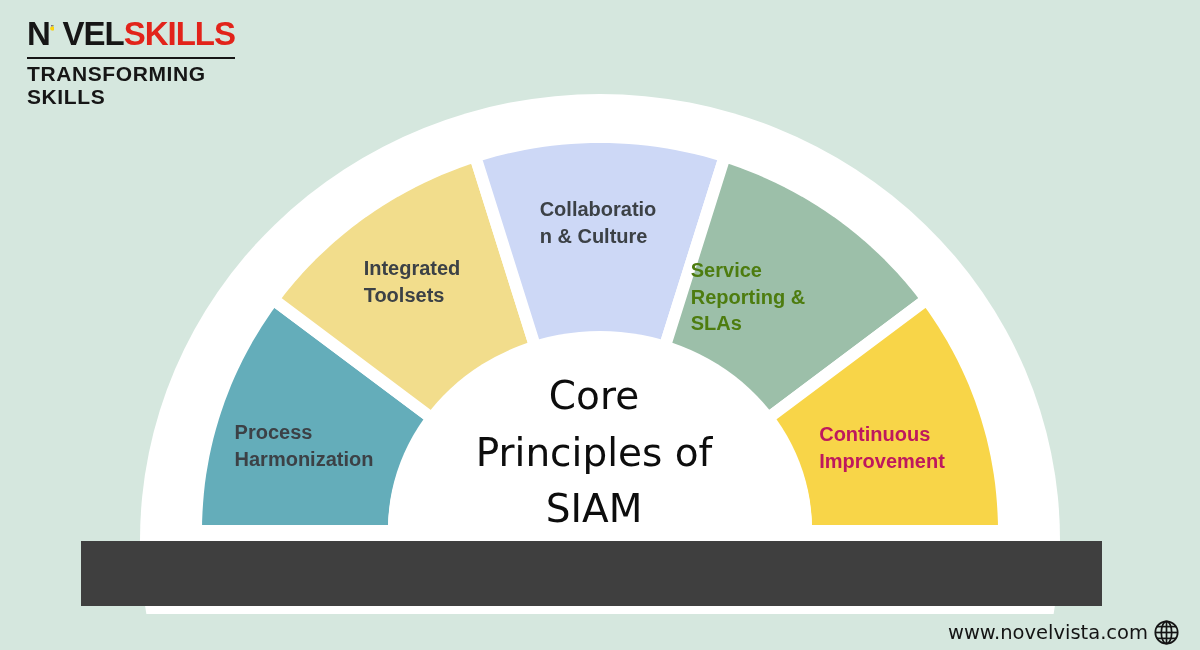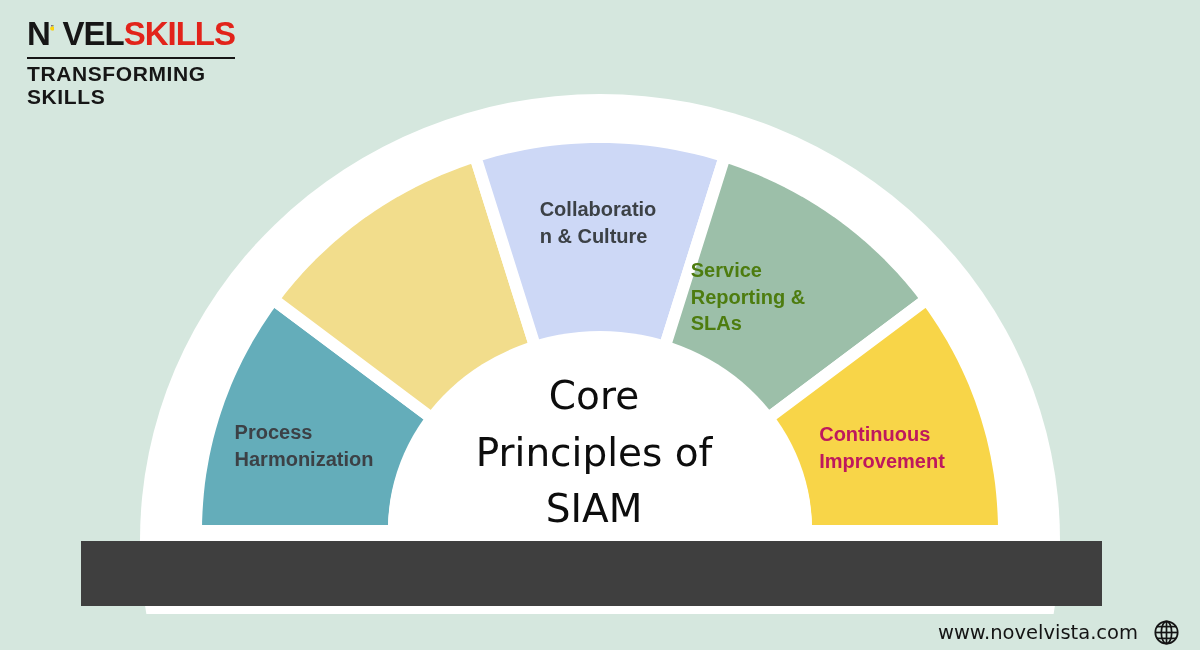--- a/index.html
+++ b/index.html
@@ -32,21 +32,21 @@
     position:absolute;z-index:2;left:594px;top:453px;transform:translate(-50%,-50%);
     font-family:"DejaVu Sans","Liberation Sans",sans-serif;font-weight:normal;
     font-size:39px;line-height:1.45;text-align:center;white-space:pre-line;
   }
   
   .bottom-bar{
     position:absolute;z-index:3;left:81px;top:541px;width:1021px;height:65px;
   }
   .website{
     position:absolute;z-index:4;right:20px;top:617px;height:30px;
-    display:flex;align-items:center;gap:15px;
+    display:flex;align-items:center;gap:5px;
     font-family:"DejaVu Sans","Liberation Sans",sans-serif;
     font-size:19.5px;font-weight:normal;
   }
 </style>
 </head>
 <body>
 
 <div class="canvas" style="background: rgb(213, 231, 222);">
 
   <div class="logo">
@@ -79,20 +79,22 @@
           <path d="M475.2,156.3L484.5,153.5L493.9,150.8L503.3,148.4L512.8,146.3L522.4,144.3L532.0,142.6L541.6,141.1L551.3,139.9L561.0,138.8L570.7,138.0L580.5,137.5L590.2,137.1L600.0,137.0L609.8,137.1L619.5,137.5L629.3,138.0L639.0,138.8L648.7,139.9L658.4,141.1L668.0,142.6L677.6,144.3L687.2,146.3L696.7,148.4L706.1,150.8L715.5,153.5L724.8,156.3L663.7,350.3L658.9,348.9L654.1,347.7L649.3,346.5L644.5,345.5L639.6,344.5L634.7,343.7L629.8,343.0L624.8,342.4L619.9,341.9L614.9,341.5L610.0,341.2L605.0,341.1L600.0,341.0L595.0,341.1L590.0,341.2L585.1,341.5L580.1,341.9L575.2,342.4L570.2,343.0L565.3,343.7L560.4,344.5L555.5,345.5L550.7,346.5L545.9,347.7L541.1,348.9L536.3,350.3Z" fill="#cdd8f6" stroke="#ffffff" stroke-width="12" stroke-linejoin="round"></path>
           <path d="M724.8,156.3L734.1,159.3L743.3,162.6L752.3,166.1L761.3,169.8L770.2,173.7L779.0,177.8L787.7,182.1L796.3,186.7L804.8,191.4L813.2,196.3L821.4,201.4L829.5,206.7L837.5,212.2L845.3,217.9L853.0,223.8L860.5,229.9L867.9,236.1L875.1,242.5L882.2,249.1L889.1,255.8L895.8,262.7L902.4,269.7L908.8,276.9L915.0,284.3L921.0,291.8L926.8,299.4L766.7,419.3L763.7,415.6L760.6,412.0L757.4,408.5L754.2,405.0L750.8,401.6L747.4,398.3L743.9,395.0L740.3,391.9L736.6,388.8L732.8,385.8L729.0,382.9L725.1,380.0L721.1,377.3L717.0,374.6L712.9,372.1L708.7,369.6L704.4,367.2L700.1,364.9L695.7,362.8L691.3,360.7L686.8,358.7L682.3,356.8L677.7,355.0L673.0,353.3L668.4,351.8L663.7,350.3Z" fill="#9cbfa9" stroke="#ffffff" stroke-width="12" stroke-linejoin="round"></path>
           <path d="M926.8,299.4L932.5,307.2L937.9,315.1L943.2,323.1L948.2,331.3L953.1,339.5L957.7,347.9L962.2,356.4L966.4,365.0L970.4,373.7L974.2,382.4L977.7,391.3L981.1,400.2L984.2,409.2L987.1,418.3L989.8,427.5L992.3,436.7L994.5,446.0L996.5,455.3L998.2,464.7L999.8,474.1L1001.1,483.5L1002.1,493.0L1002.9,502.5L1003.5,512.0L1003.9,521.5L1004.0,531.0L806.0,531.0L805.9,526.4L805.8,521.8L805.5,517.2L805.0,512.7L804.5,508.1L803.8,503.5L803.1,499.0L802.2,494.5L801.1,490.0L800.0,485.5L798.8,481.1L797.4,476.7L795.9,472.3L794.3,467.9L792.6,463.6L790.8,459.4L788.9,455.1L786.8,450.9L784.7,446.8L782.4,442.7L780.0,438.7L777.6,434.7L775.0,430.7L772.3,426.9L769.5,423.1L766.7,419.3Z" fill="#f8d548" stroke="#ffffff" stroke-width="12" stroke-linejoin="round"></path>
         </g>
       <ellipse id="inner-disc" cx="600" cy="529" rx="212" ry="198" fill="#ffffff"></ellipse>
     </g>
   </svg>
 
   <div class="seg-label" style="left: 304px; top: 446px; color: rgb(60, 65, 70);">Process
 Harmonization</div>
+  <div class="seg-label" style="left: 412px; top: 282px; color: rgb(60, 65, 70);">Integrated
+Toolsets</div>
   <div class="seg-label" style="left: 598px; top: 223px; color: rgb(60, 65, 70);">Collaboratio
 n &amp; Culture</div>
   <div class="seg-label" style="left: 748px; top: 297px; color: #4d7c0f;">Service
 Reporting &amp;
 SLAs</div>
   <div class="seg-label" style="left: 882px; top: 448px; color: #be185d;">Continuous
 Improvement</div>
 
   <div class="center-title" style="color: rgb(13, 13, 13);">Core
 Principles of

